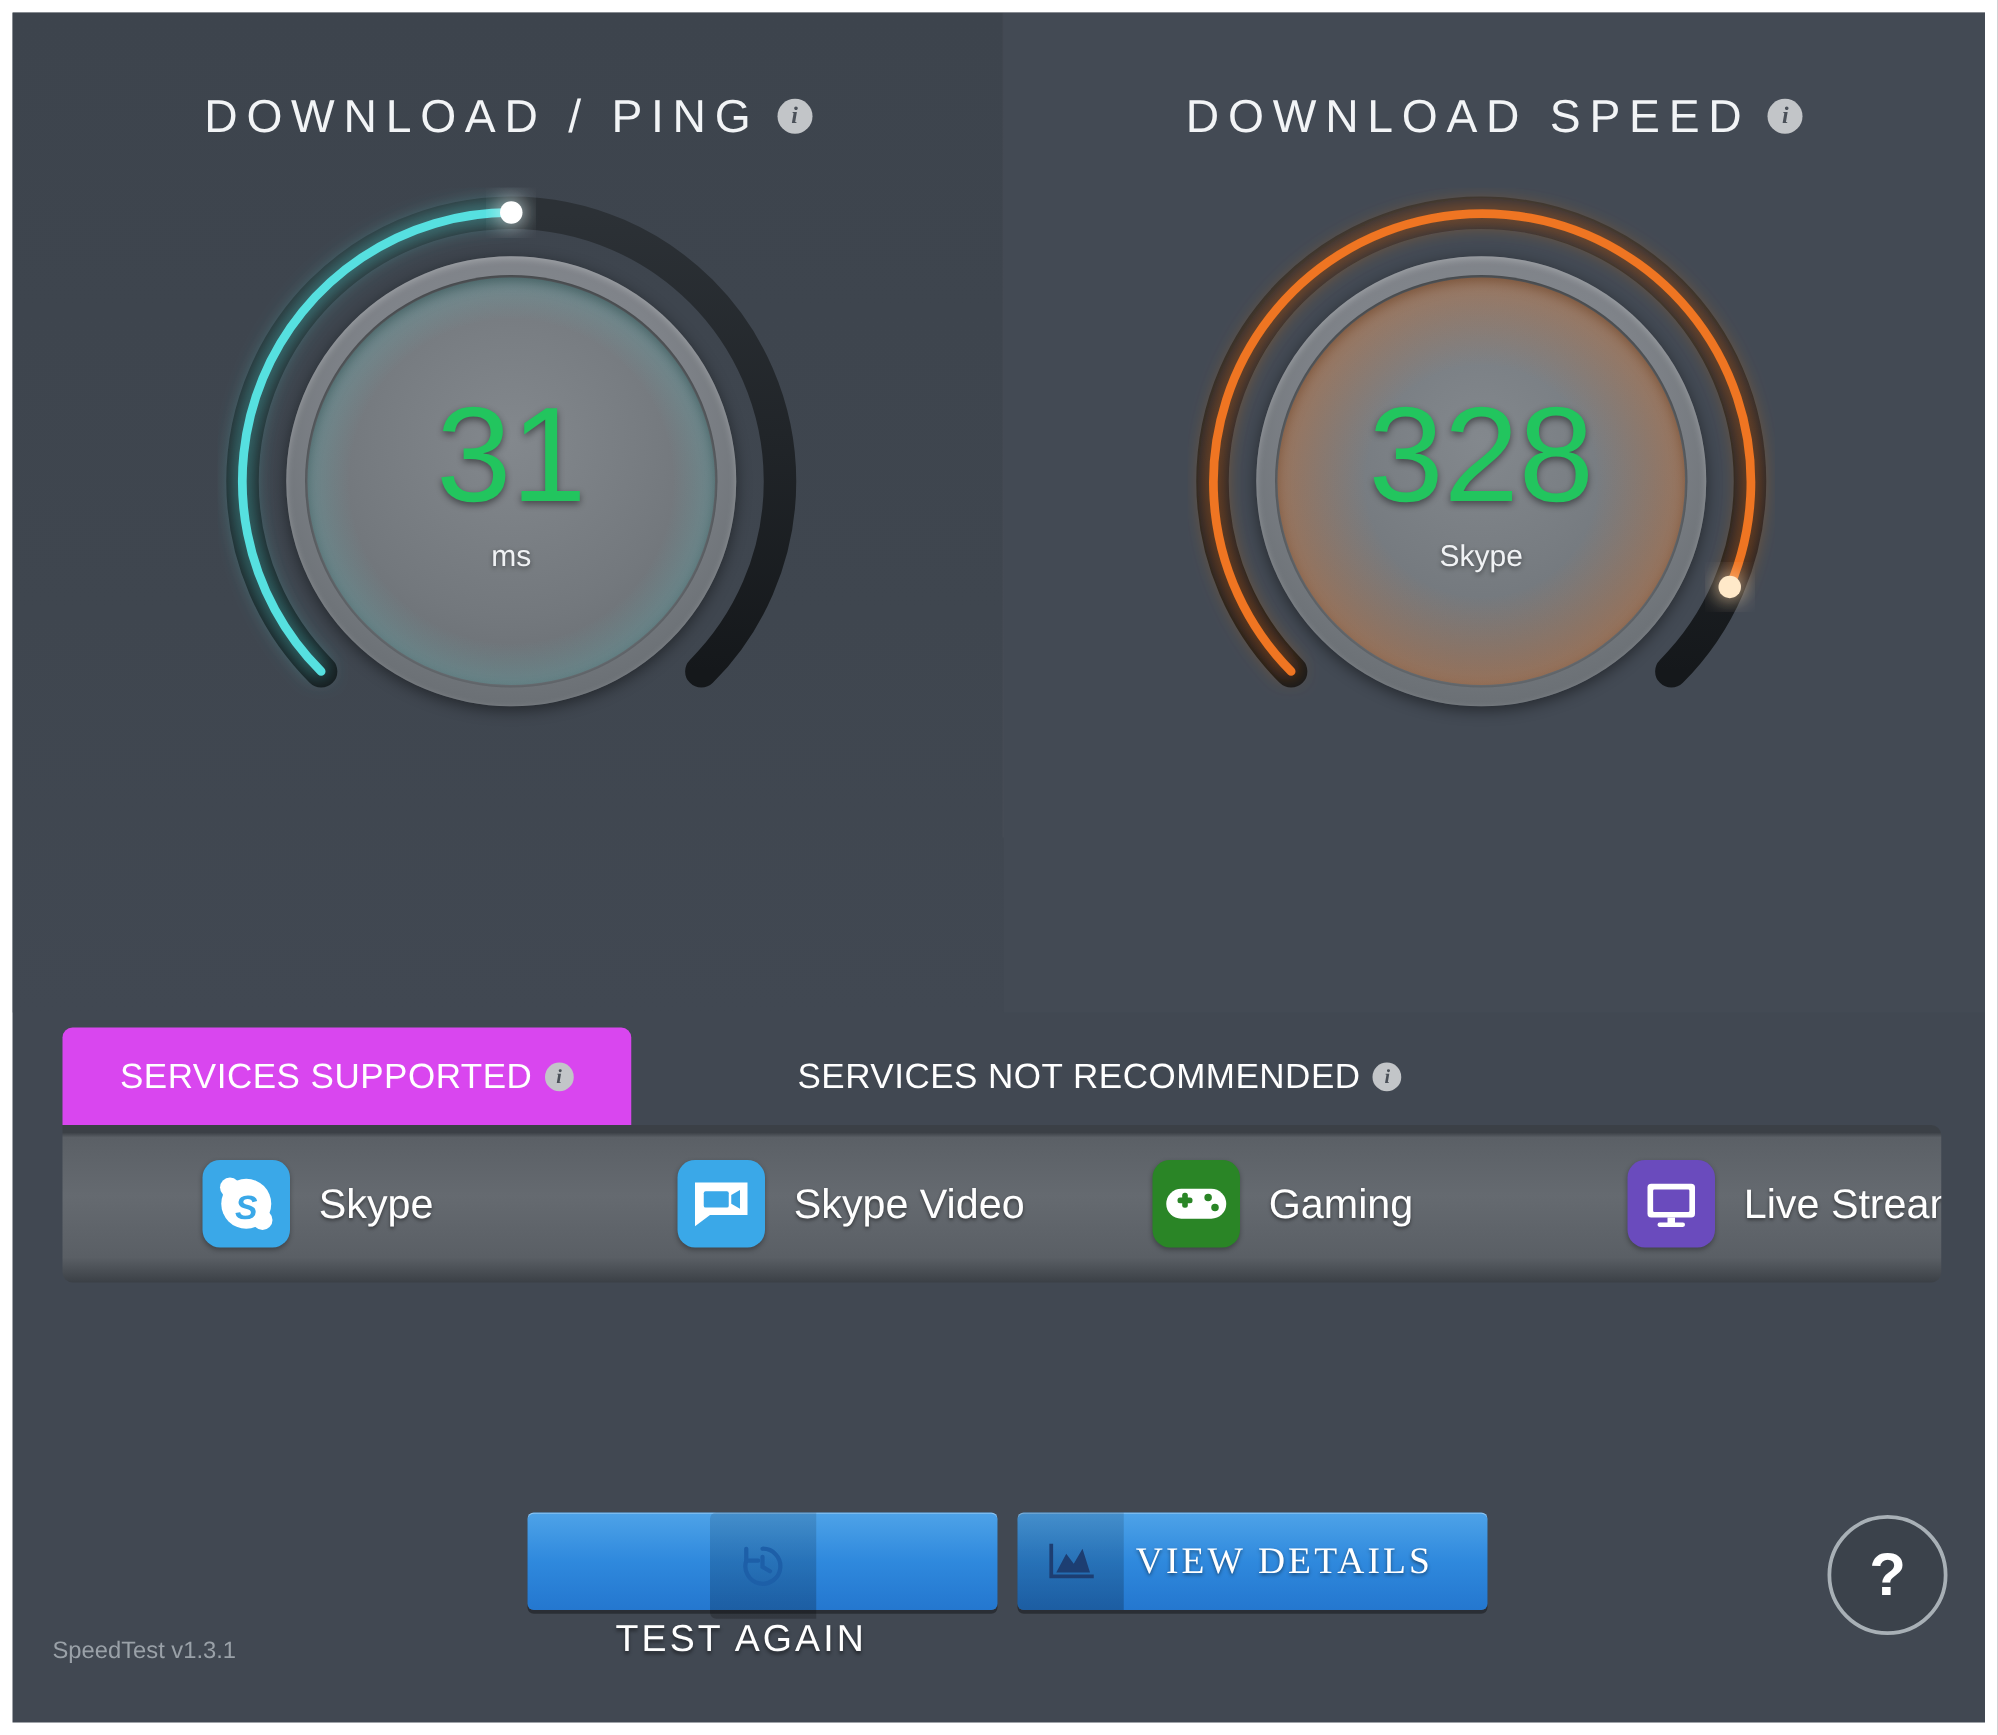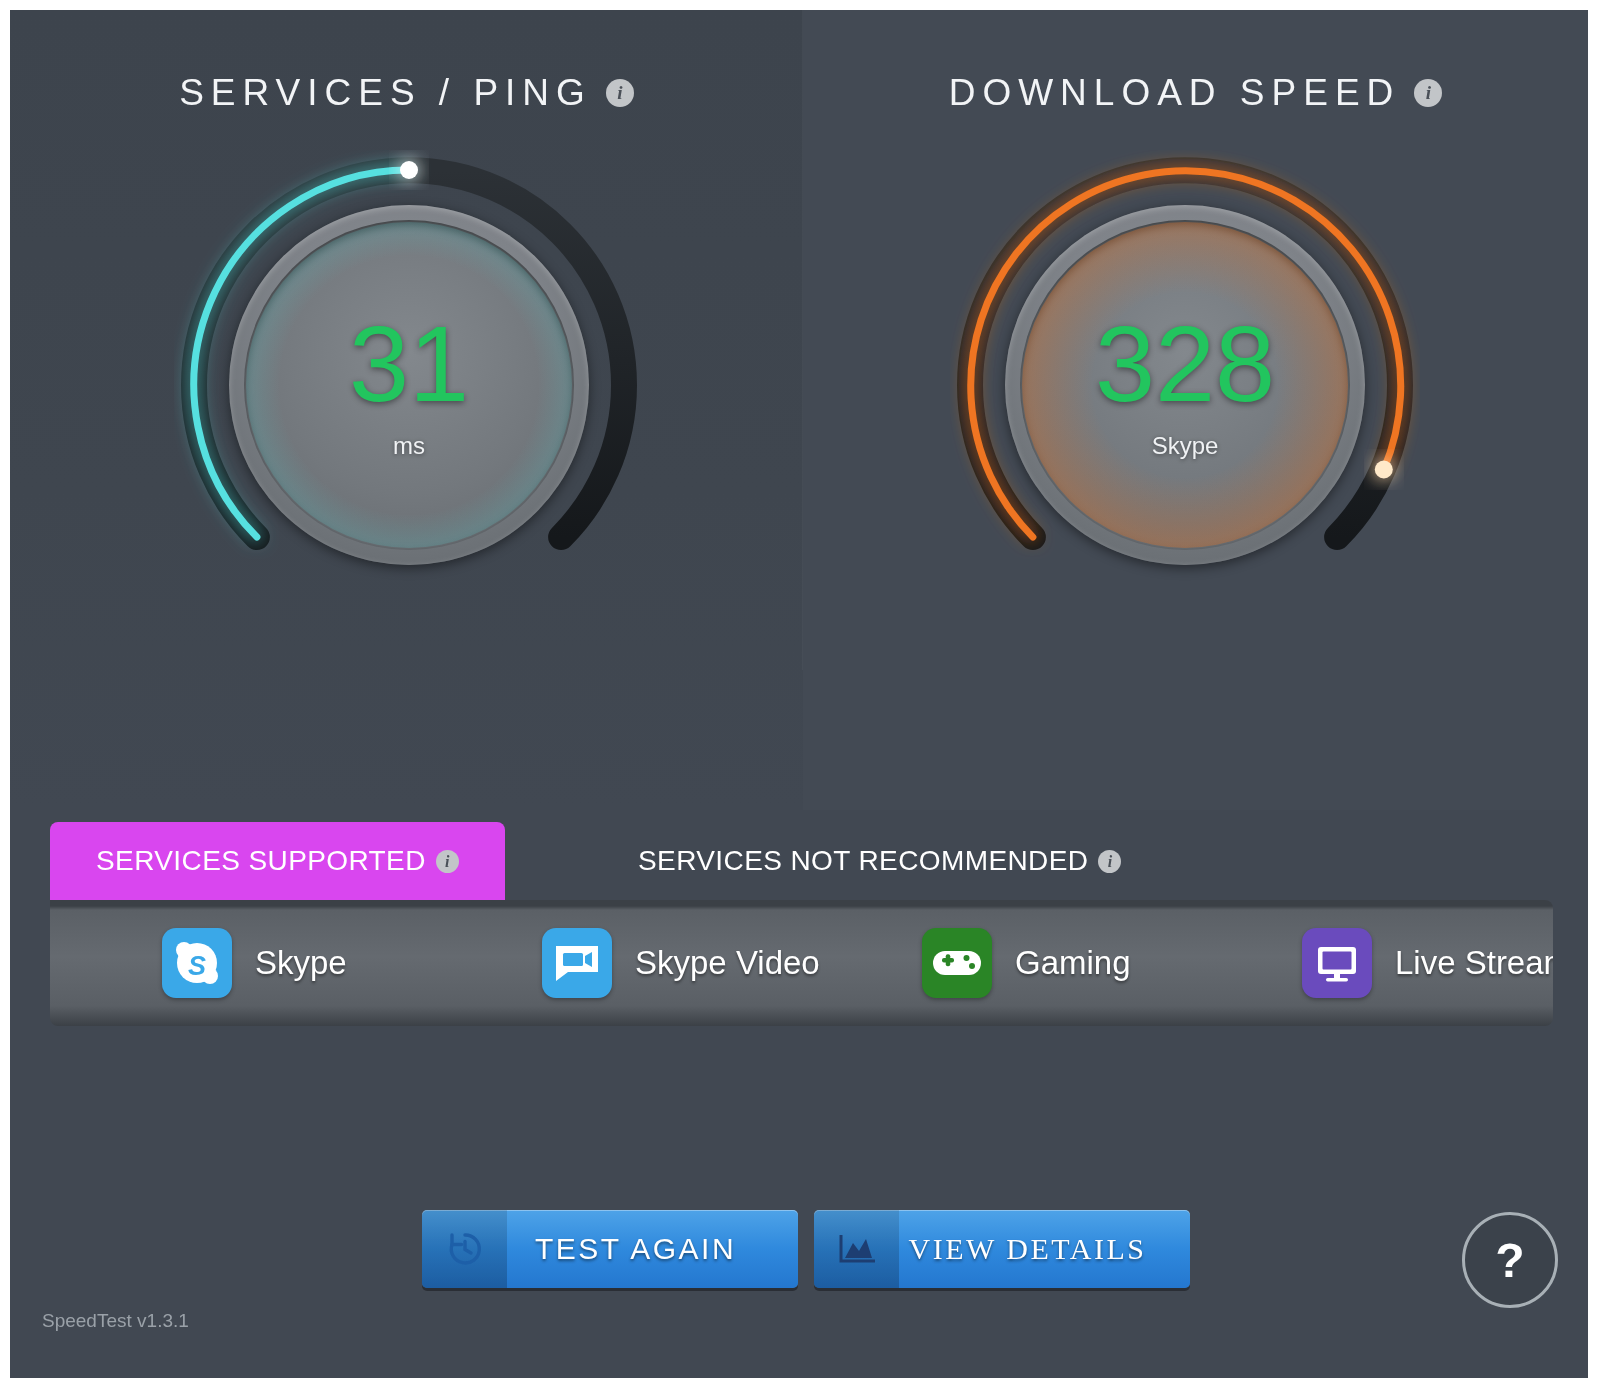--- a/index.html
+++ b/index.html
@@ -56,41 +56,41 @@
   .conn{position:absolute;left:0;top:1080px;width:1578px;height:130px;}
 
   
   .btn{position:absolute;height:78px;border-radius:5px;display:flex;align-items:center;
     background:linear-gradient(180deg,#4ea3e8 0%,#2f89dd 50%,#2477cf 100%);
     box-shadow:0 3px 0 rgba(0,0,0,0.35), inset 0 1px 0 rgba(255,255,255,0.35);cursor:pointer;}
   .btn .bico{width:85px;height:78px;flex:0 0 85px;display:flex;align-items:center;justify-content:center;
     background:linear-gradient(180deg,rgba(0,0,0,0.12),rgba(0,0,0,0.22));border-radius:5px 0 0 5px;}
   .btn .btxt{flex:1;text-align:center;color:#ffffff;font-size:30px;letter-spacing:2.5px;
     text-shadow:0 2px 3px rgba(0,0,0,0.45);padding-right:34px;white-space:nowrap;}
-  #btn-test{left:412px;top:1200px;width:376px;}
+  #btn-test{left:412px;top:1200px;width:376px;flex-direction:column;}
   #btn-details{left:804px;top:1200px;width:376px;font-family:Liberation Serif, serif;}
 
   .help-btn{position:absolute;left:1452px;top:1202px;width:90px;height:90px;border-radius:50%;
     background:#3b424b;border:3px solid #a8b0b6;display:flex;align-items:center;justify-content:center;
     color:#ffffff;font-size:48px;font-weight:bold;cursor:pointer;}
 
   .version{position:absolute;left:32px;top:1300px;color:#9aa1a8;font-size:19px;}
 </style>
 </head>
 <body>
 
 <div id="app">
 
   <div class="gauges">
     <div class="gauge-half left"></div>
     <div class="gauge-half right"></div>
     <div class="divider"></div>
 
     <div class="gauge-title" style="left:0;width:793px;">
-      <span class="lbl">SERVICES / PING</span><span class="info-dot">i</span>
+      <span class="lbl">DOWNLOAD / PING</span><span class="info-dot">i</span>
     </div>
 
     <div class="gauge-title" style="left:793px;width:785px;">
       <span class="lbl">DOWNLOAD SPEED</span><span class="info-dot">i</span>
     </div>
 
     <div class="dial" style="left:164px;top:140px;">
       <svg width="470" height="470" viewBox="0 0 470 470">
         <defs>
           <filter id="gl-cyan" x="-60%" y="-60%" width="220%" height="220%">

